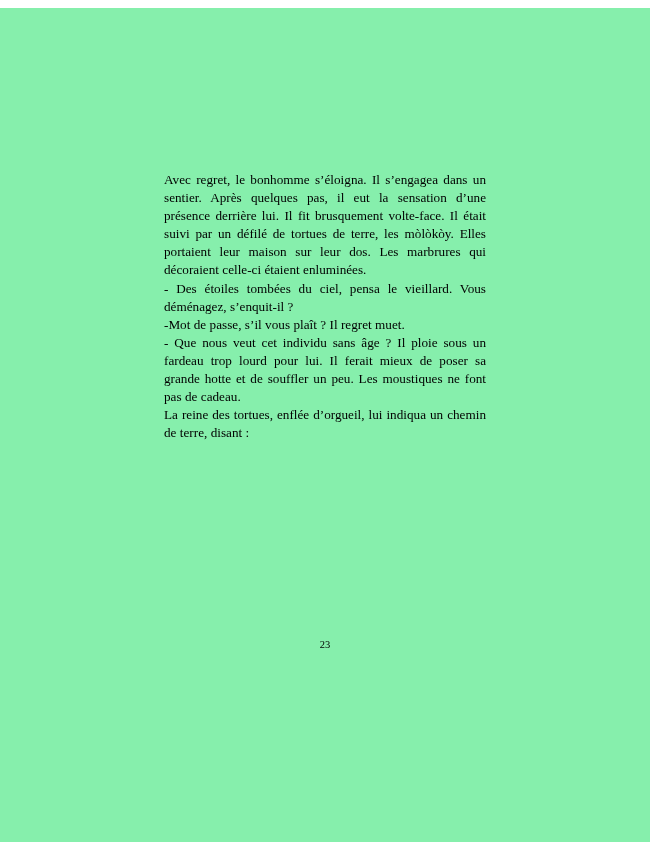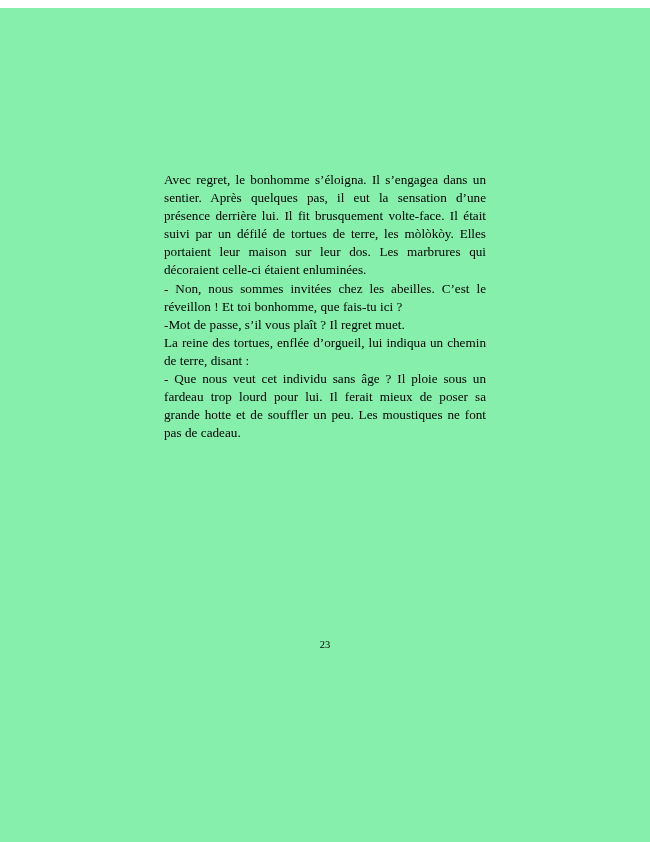--- a/index.html
+++ b/index.html
@@ -56,21 +56,21 @@
     color: #000000;
   }
 </style>
 </head>
 <body>
 
 <div class="page">
 
   <div class="text-column">
     <p class="para">Avec regret, le bonhomme s’éloigna. Il s’engagea dans un sentier. Après quelques pas, il eut la sensation d’une présence derrière lui. Il fit brusquement volte-face. Il était suivi par un défilé de tortues de terre, les mòlòkòy. Elles portaient leur maison sur leur dos. Les marbrures qui décoraient celle-ci étaient enluminées.</p>
-    <p class="para">- Non, nous sommes invitées chez les abeilles. C’est le réveillon ! Et toi bonhomme, que fais-tu ici ?</p>
+    <p class="para">- Des étoiles tombées du ciel, pensa le vieillard. Vous déménagez, s’enquit-il ?</p>
     <p class="para">-Mot de passe, s’il vous plaît ? Il regret muet.</p>
+    <p class="para last-ragged">- Que nous veut cet individu sans âge ? Il ploie sous un fardeau trop lourd pour lui. Il ferait mieux de poser sa grande hotte et de souffler un peu. Les moustiques ne font pas de cadeau.</p>
     <p class="para">La reine des tortues, enflée d’orgueil, lui indiqua un chemin de terre, disant :</p>
-    <p class="para last-ragged">- Que nous veut cet individu sans âge ? Il ploie sous un fardeau trop lourd pour lui. Il ferait mieux de poser sa grande hotte et de souffler un peu. Les moustiques ne font pas de cadeau.</p>
   </div>
 
   <div class="page-number">23</div>
 
 </div>
 
 </body></html>

